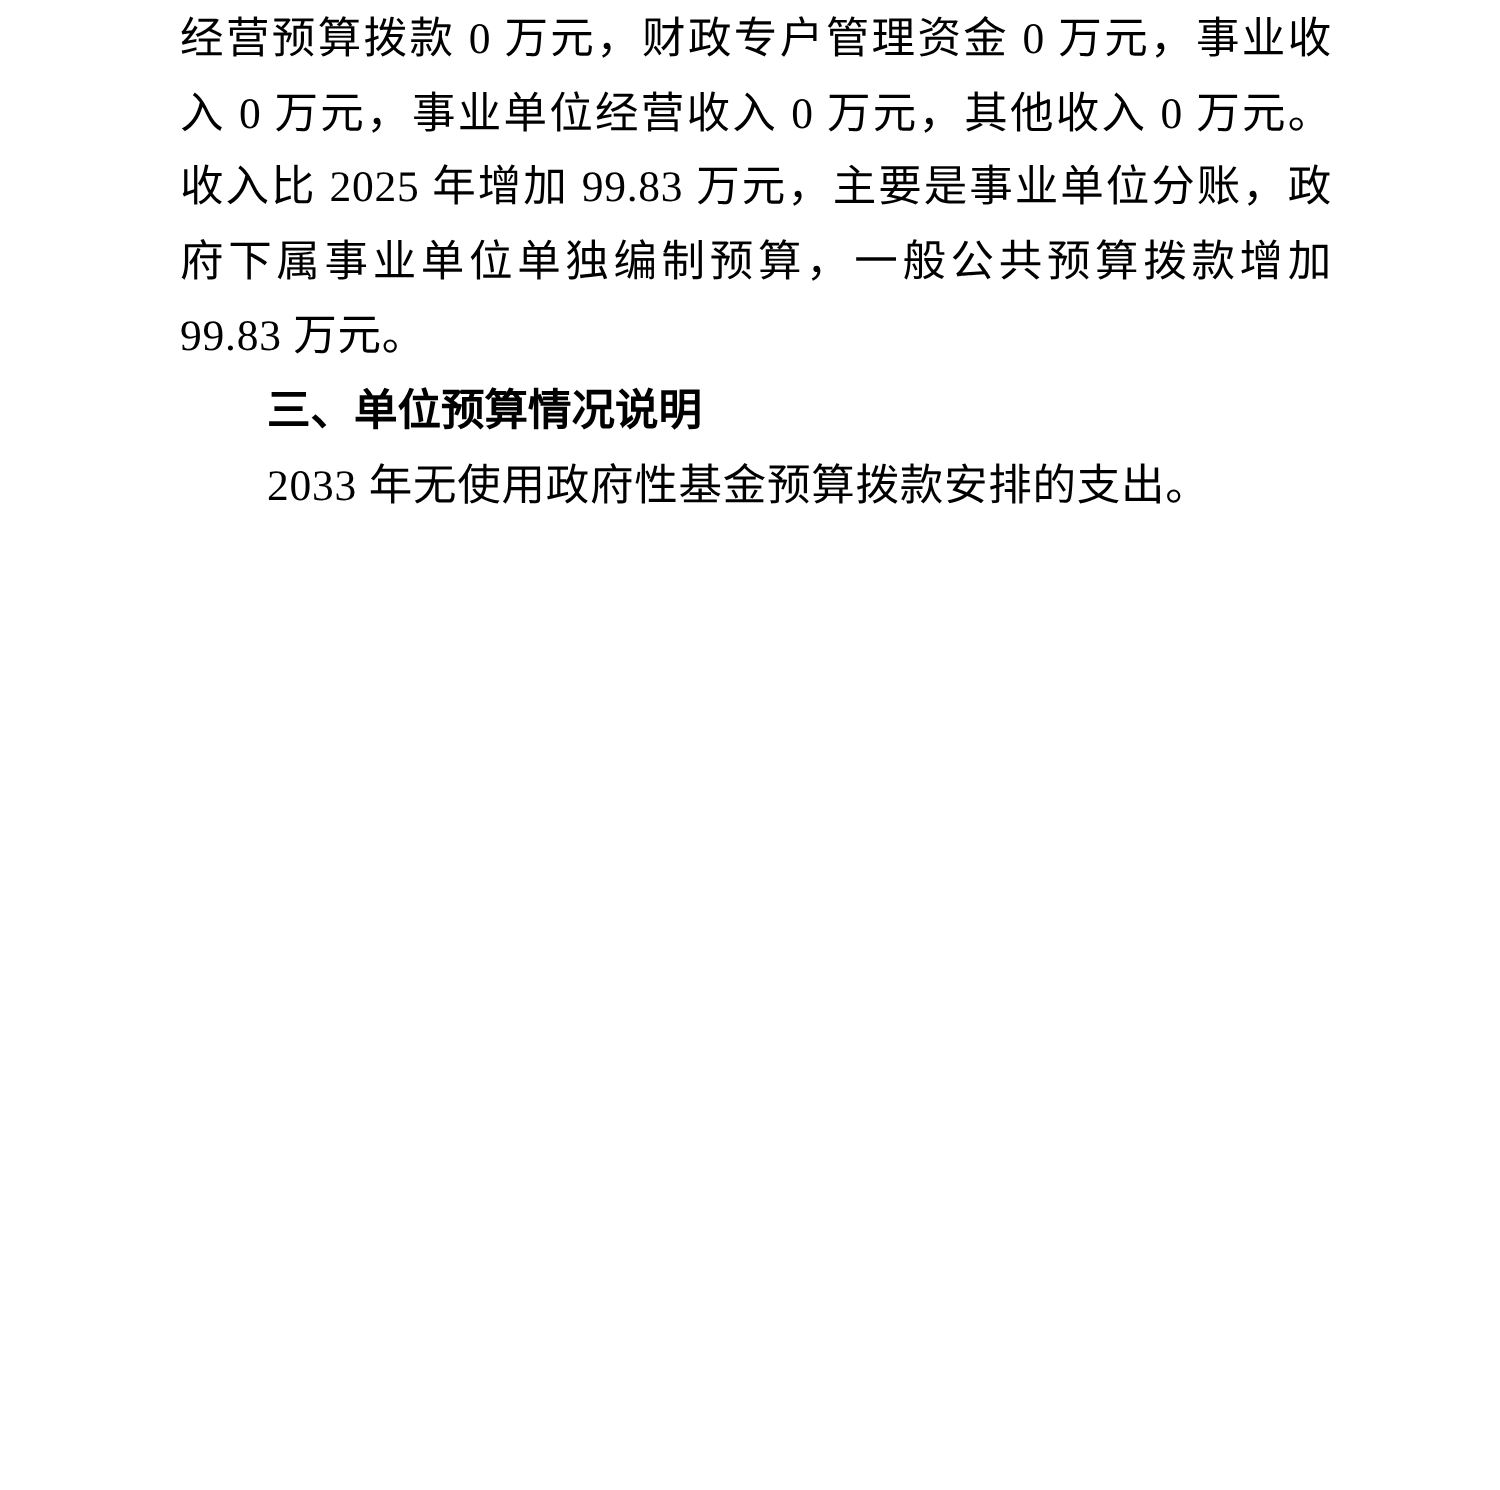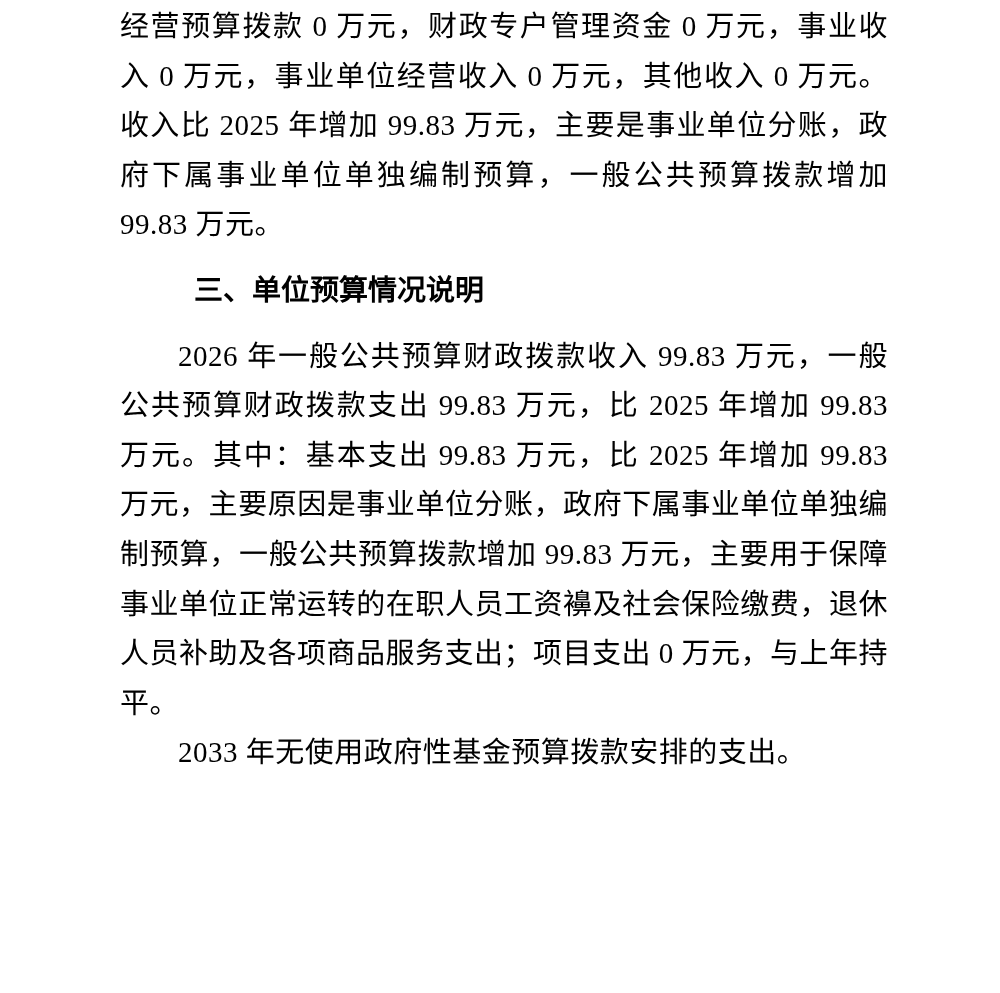--- a/index.html
+++ b/index.html
@@ -27,36 +27,35 @@
     font-size: 29px;
     line-height: 49.6px;
     text-align: justify;
     letter-spacing: 0.5px;
     color: #000000;
   }
   .para.indent {
     text-indent: 2em;
   }
   .heading {
-    margin: 16px;
+    margin: 0;
     font-family: "Liberation Sans", sans-serif;
     font-weight: bold;
     font-size: 29px;
     line-height: 49.6px;
     text-indent: 2em;
     text-align: left;
     color: #000000;
   }
 </style>
 </head>
 <body>
 
 <div class="page">
   <p class="para">经营预算拨款 0 万元，财政专户管理资金 0 万元，事业收入 0 万元，事业单位经营收入 0 万元，其他收入 0 万元。收入比 2025 年增加 99.83 万元，主要是事业单位分账，政府下属事业单位单独编制预算，一般公共预算拨款增加 99.83 万元。</p>
 
 
   <h2 class="heading">三、单位预算情况说明</h2>
 
-  <p class="para indent">2026 年一般公共预算财政拨款收入 99.83 万元，一般公共预算财政拨款支出 99.83 万元，比 2025 年增加 99.83 万元。其中：基本支出 99.83 万元，比 2025 年增加 99.83 万元，主要原因是事业单位分账，政府下属事业单位单独编制预算，一般公共预算拨款增加 99.83 万元，主要用于保障事业单位正常运转的在职人员工资襣及社会保险缴费，退休人员补助及各项商品服务支出；项目支出 0 万元，与上年持平。</p>
 
   <p class="para indent">2033 年无使用政府性基金预算拨款安排的支出。</p>
 
 </div>
 
 </body></html>

